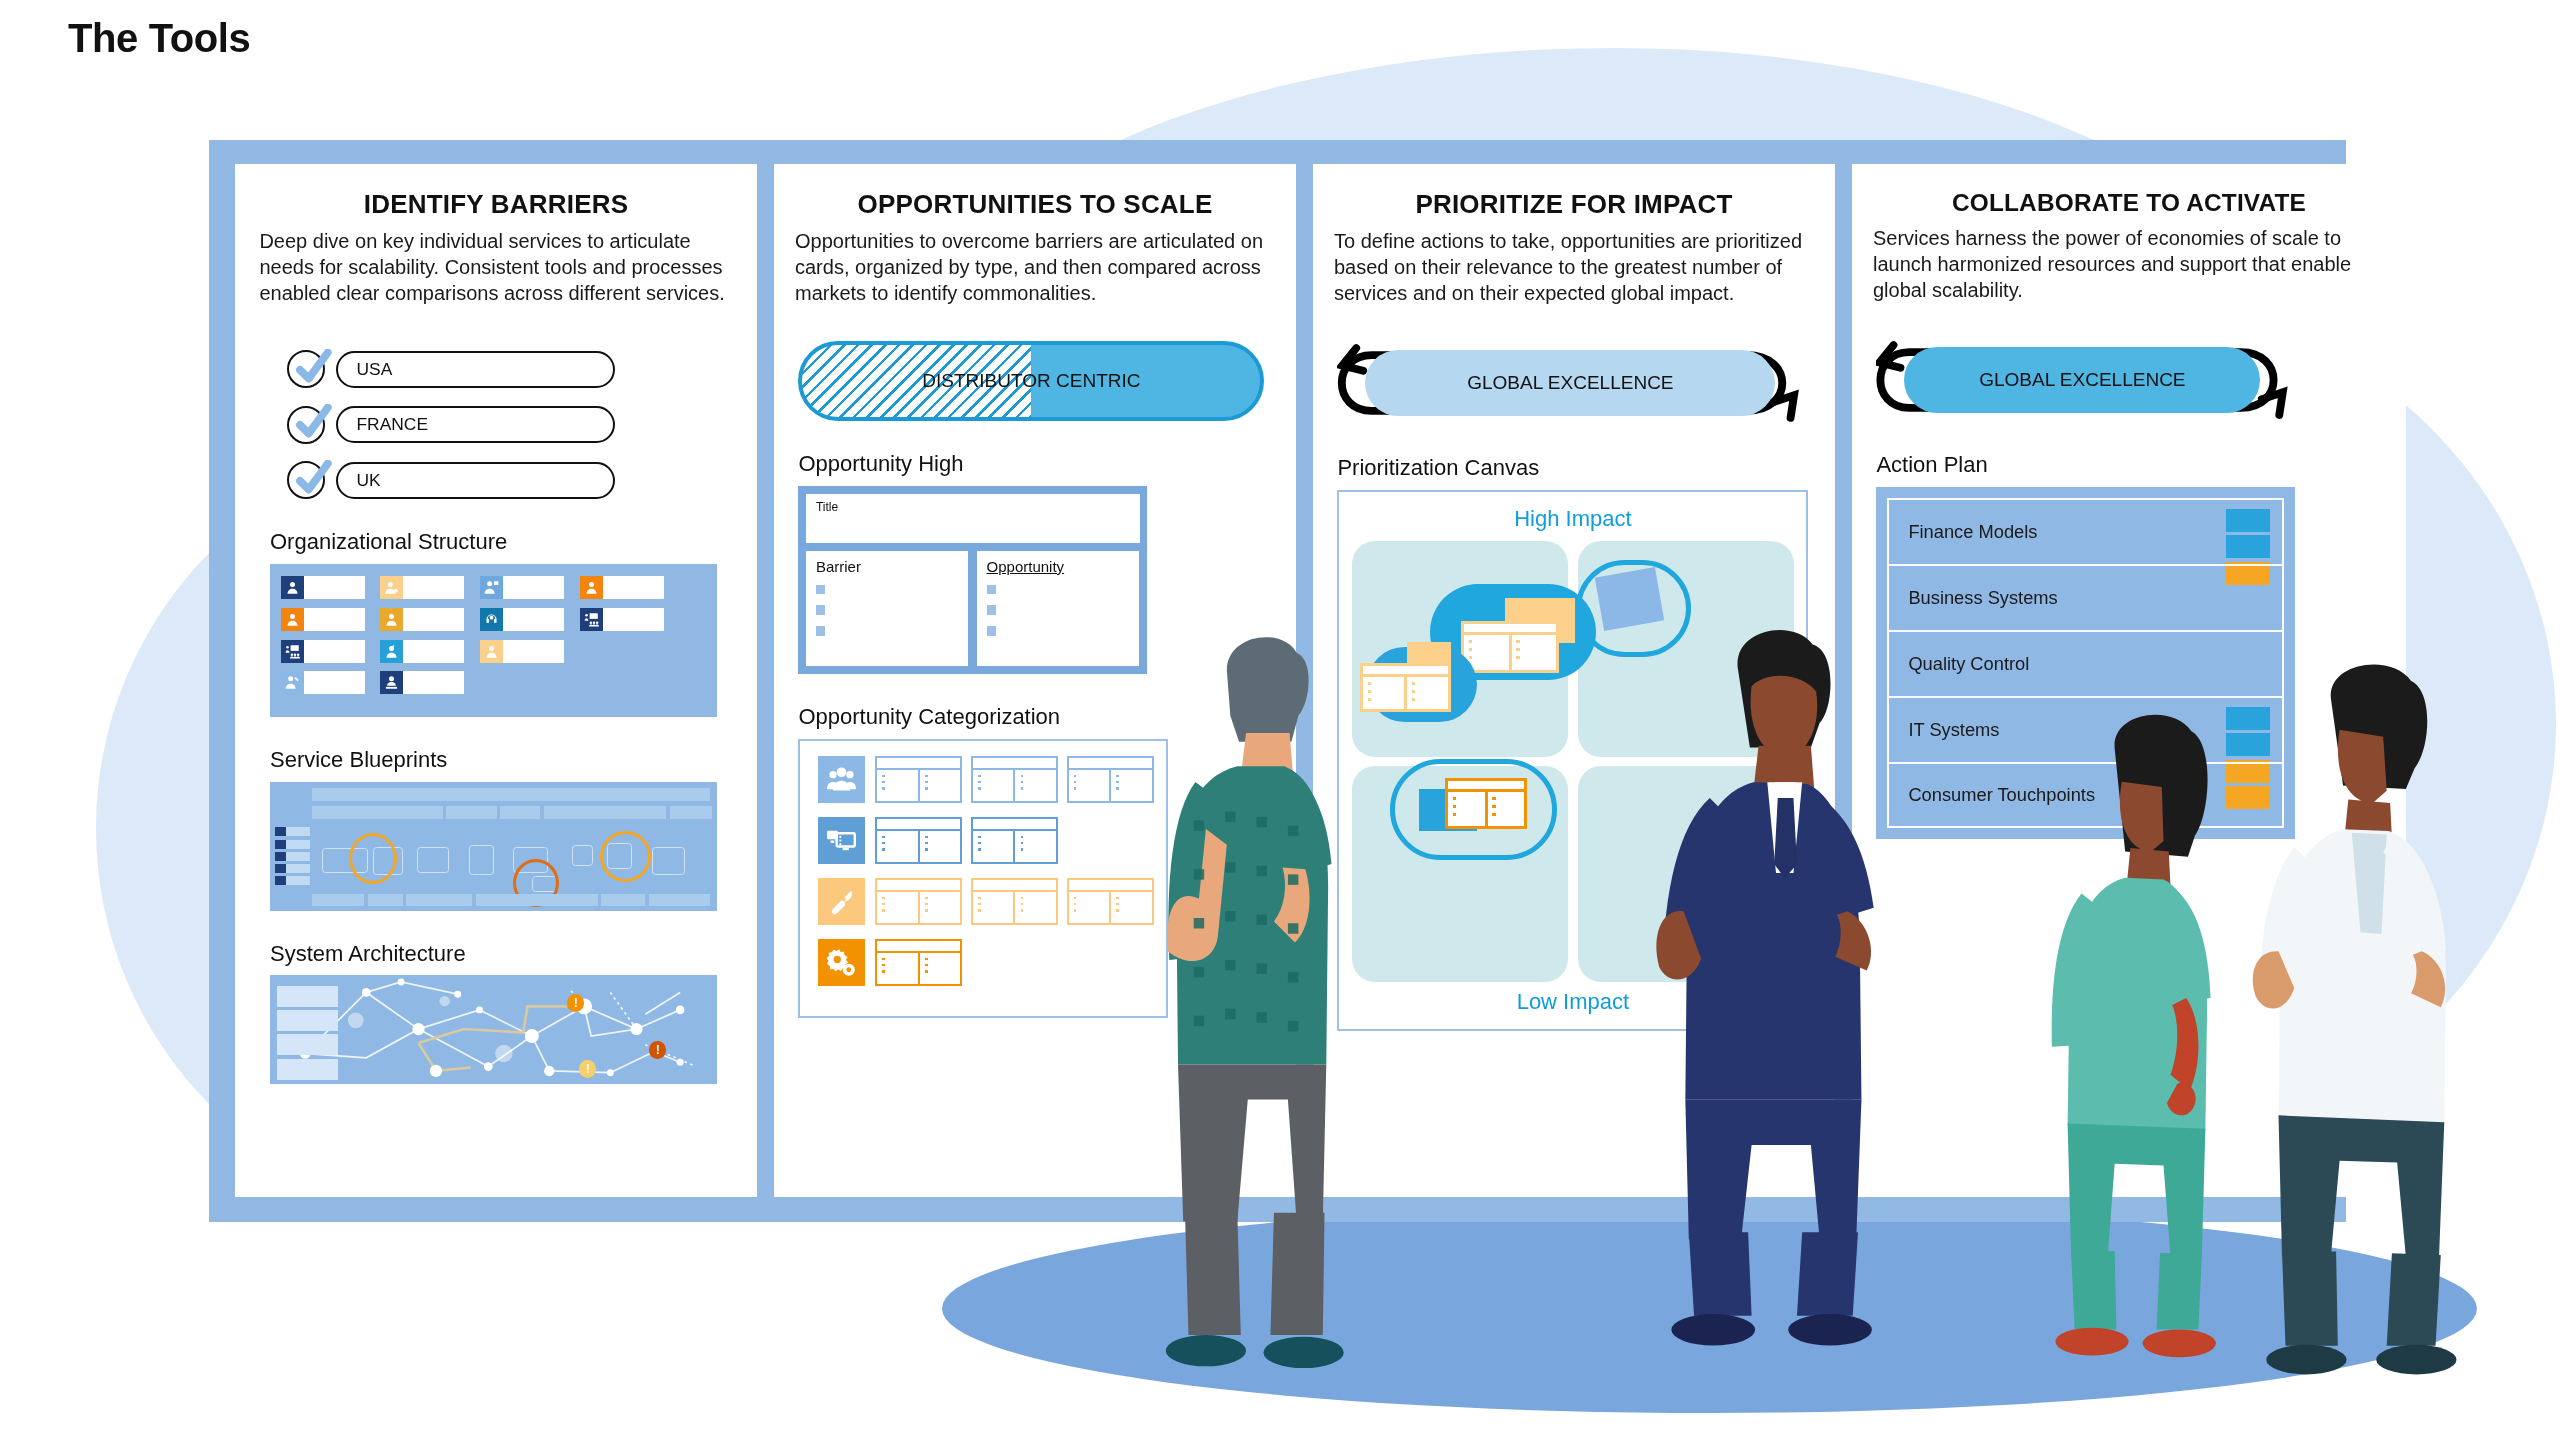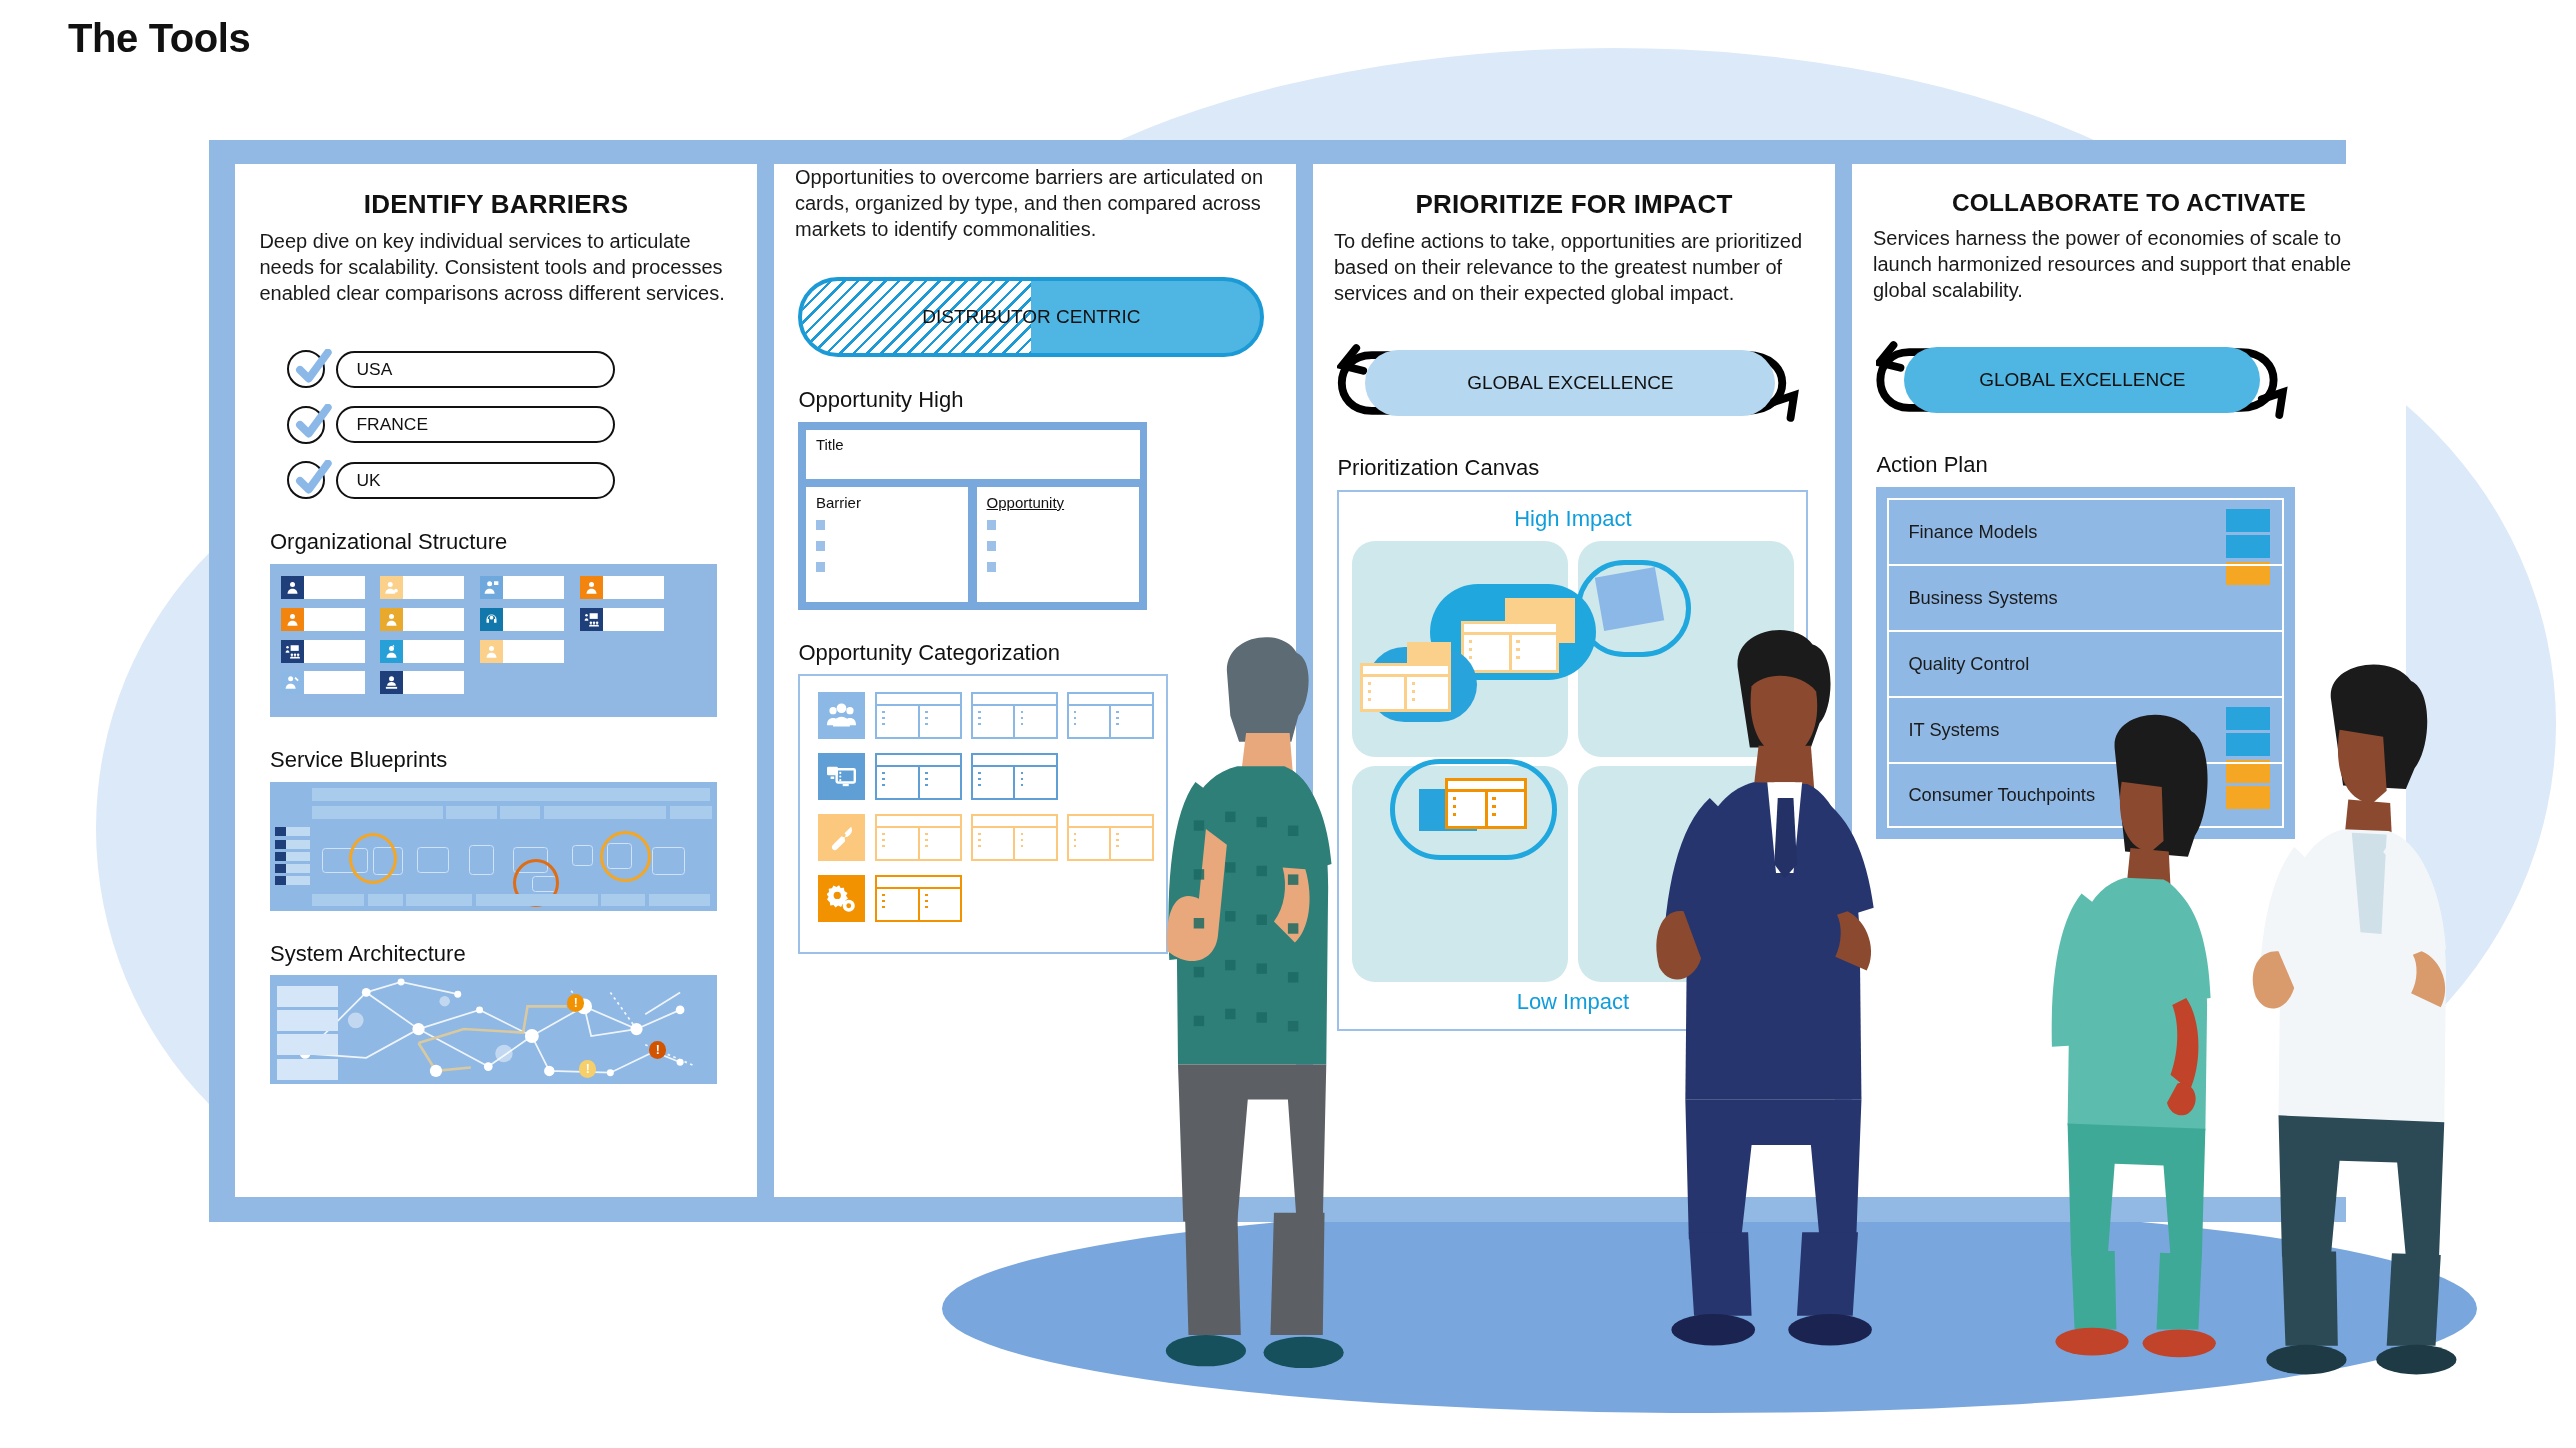--- a/index.html
+++ b/index.html
@@ -119,21 +119,21 @@
   .dist-hatch{
     position:absolute;left:0;top:0;width:50%;height:100%;
     background:repeating-linear-gradient(135deg,#1b9ad6 0 2.6px,#ffffff 2.6px 9.6px);
   }
   .dist-label{position:relative;z-index:2;}
 
   
   .opp-card{
     margin-left:24.4px;width:349px;background:#79a8dd;padding:7.9px;box-sizing:border-box;
   }
-  .opp-title{background:#fff;height:49px;font-size:15px;padding:6.1px 0 0 9.6px;box-sizing:border-box;}
+  .opp-title{background:#fff;height:49px;font-size:12px;padding:6.1px 0 0 9.6px;box-sizing:border-box;}
   .opp-cols{display:flex;margin-top:7.9px;}
   .opp-col{background:#fff;width:162px;height:115px;padding:7px 0 0 9.6px;box-sizing:border-box;font-size:15px;}
   .opp-col + .opp-col{margin-left:8.7px;text-decoration:underline;}
   .opp-bullets{margin-top:9.6px;}
   .opp-bullets i{display:block;width:9.6px;height:9.6px;background:#9cc0e8;margin-bottom:11.3px;}
 
   
   .oppcat{
     margin-left:24.4px;width:370px;background:#fff;border:2.6px solid #9cc0e8;
     padding:15.7px 0 15.7px 17.4px;box-sizing:border-box;
@@ -474,20 +474,21 @@
       <div class="sa-card" style="top:35px;"></div>
       <div class="sa-card" style="top:59px;"></div>
       <div class="sa-card" style="top:84px;"></div>
       <div class="badge" style="left:297px;top:19px;background:#f39200;">!</div>
       <div class="badge" style="left:379px;top:66px;background:#d35400;">!</div>
       <div class="badge" style="left:309px;top:85px;background:#f7cf6a;">!</div>
     </div>
   </div>
 
   <div class="panel p2">
+    <div class="panel-title">OPPORTUNITIES TO SCALE</div>
     <div class="panel-body">Opportunities to overcome barriers are articulated on cards, organized by type, and then compared across markets to identify commonalities.</div>
 
     <div class="dist-pill">
       <div class="dist-hatch"></div>
       <div class="dist-label">DISTRIBUTOR CENTRIC</div>
     </div>
 
     <div class="sub-head">Opportunity High</div>
     <div class="opp-card">
       <div class="opp-title">Title</div>

